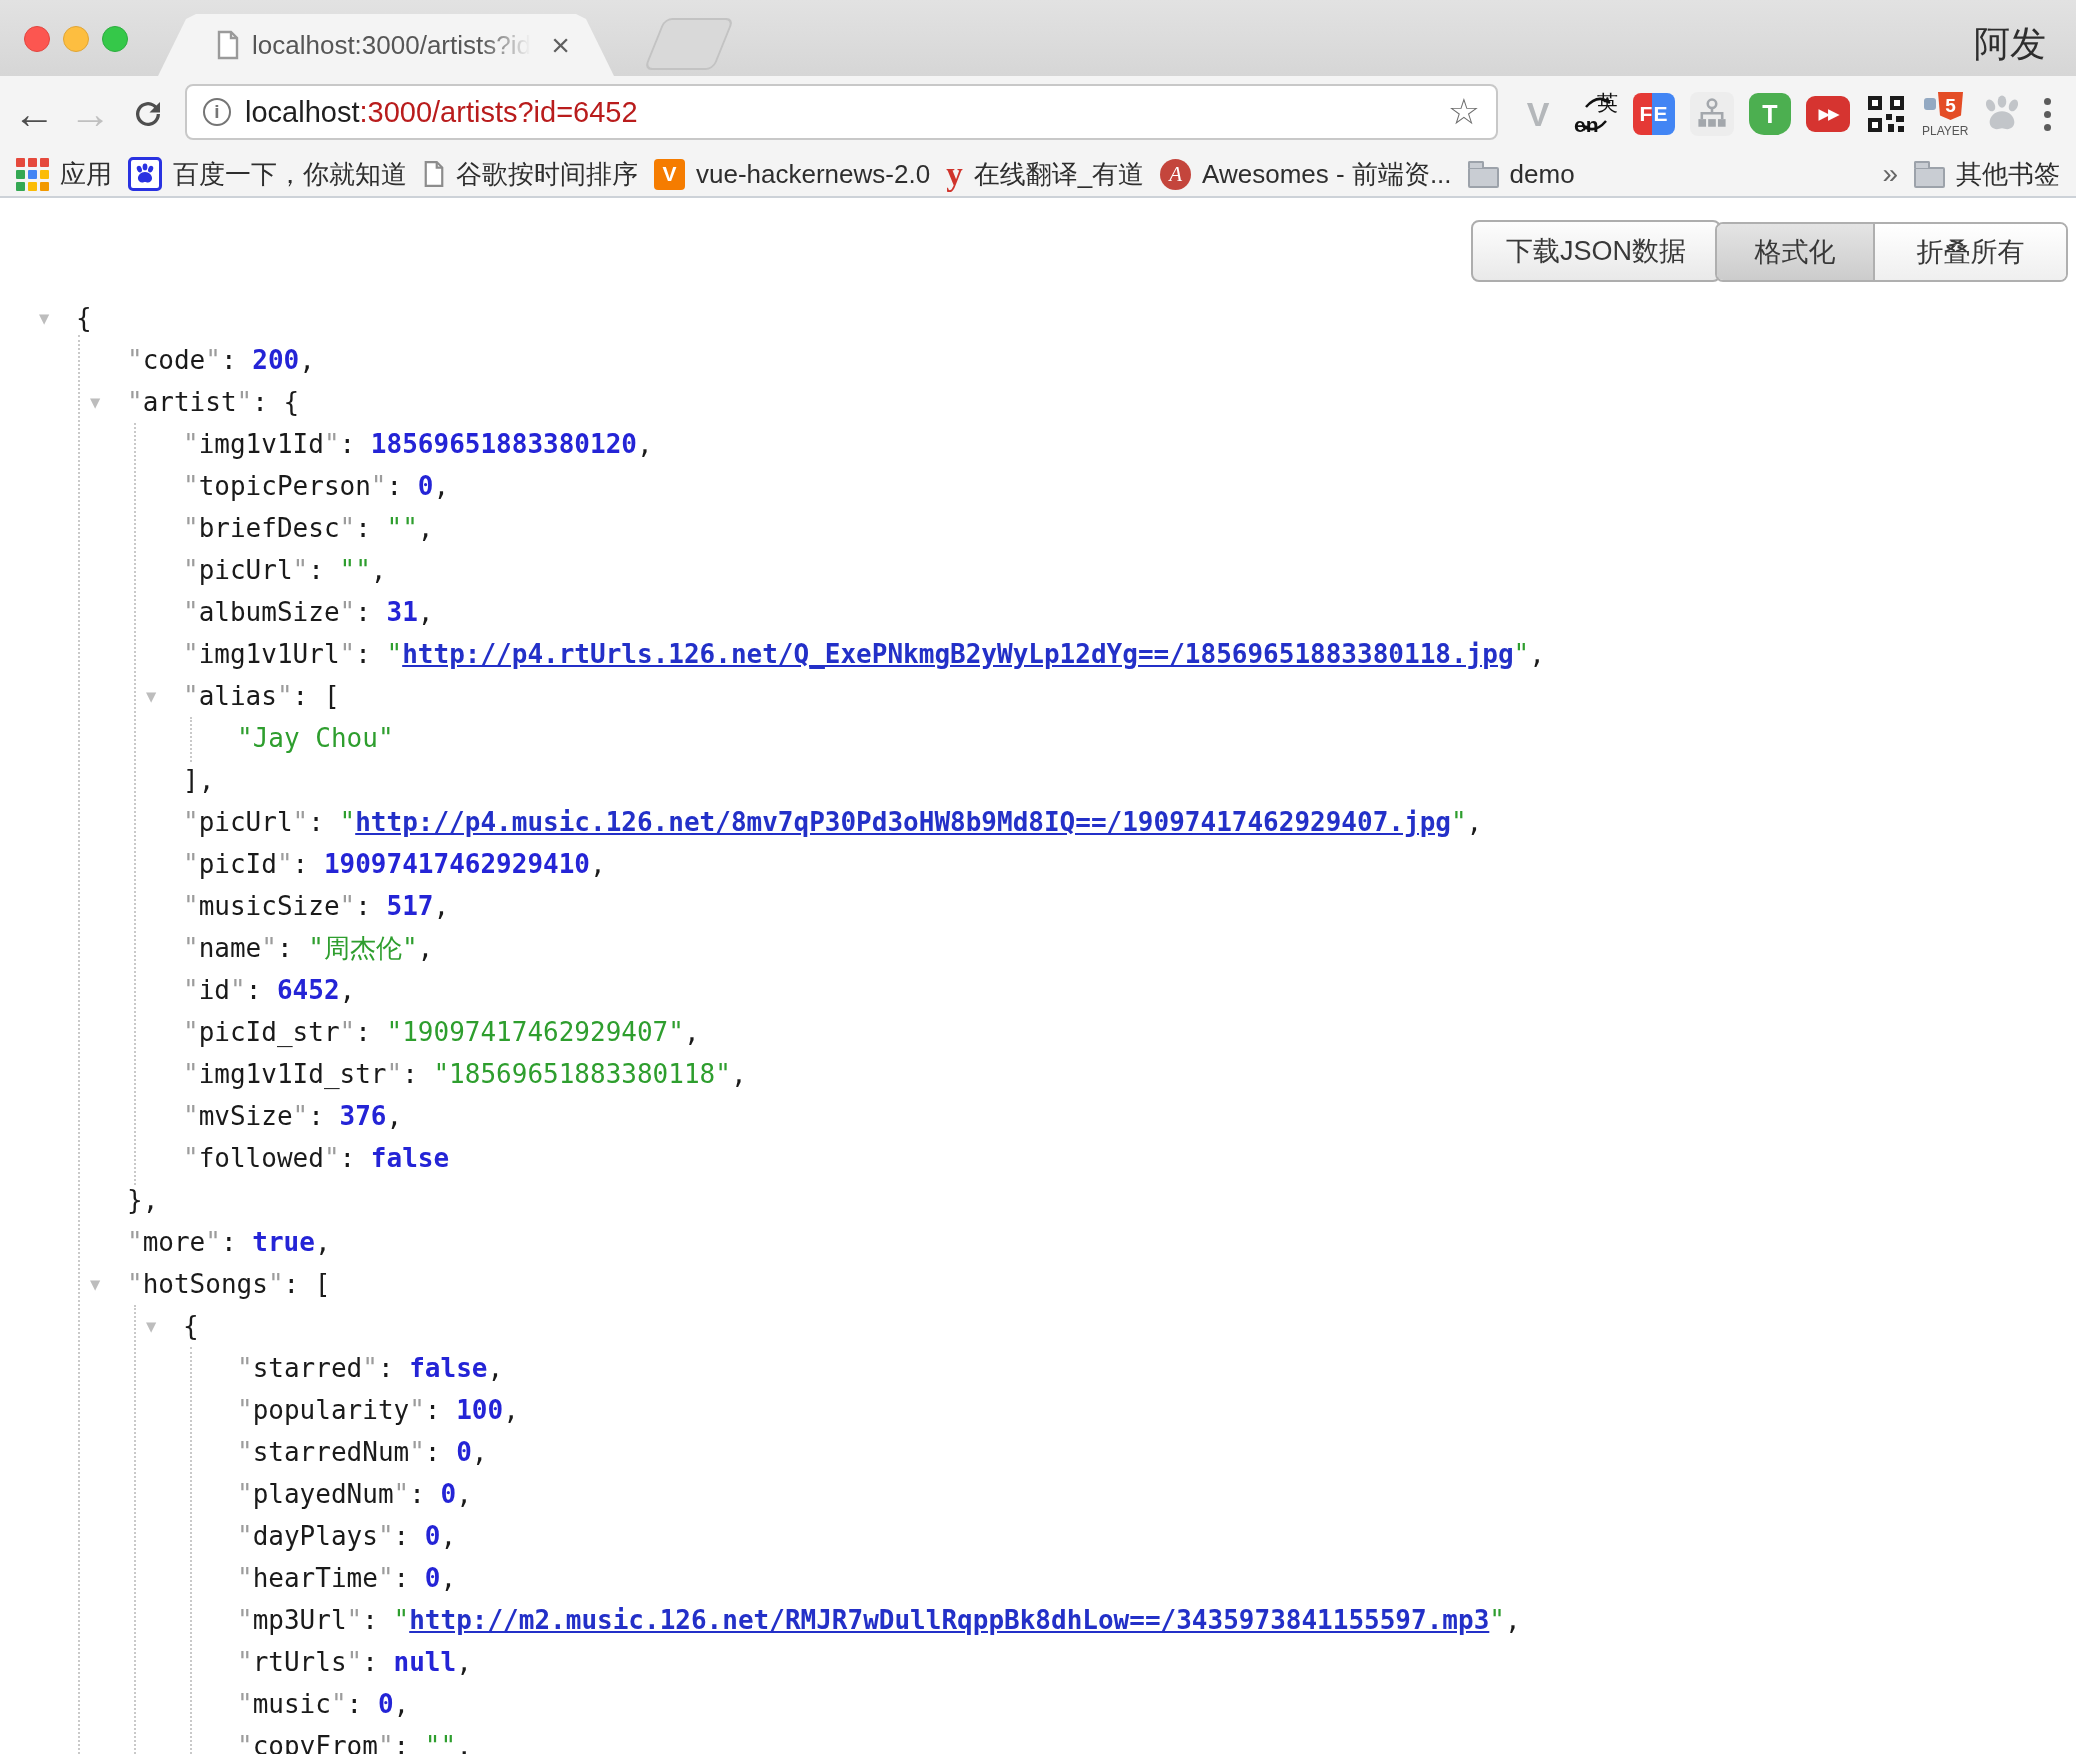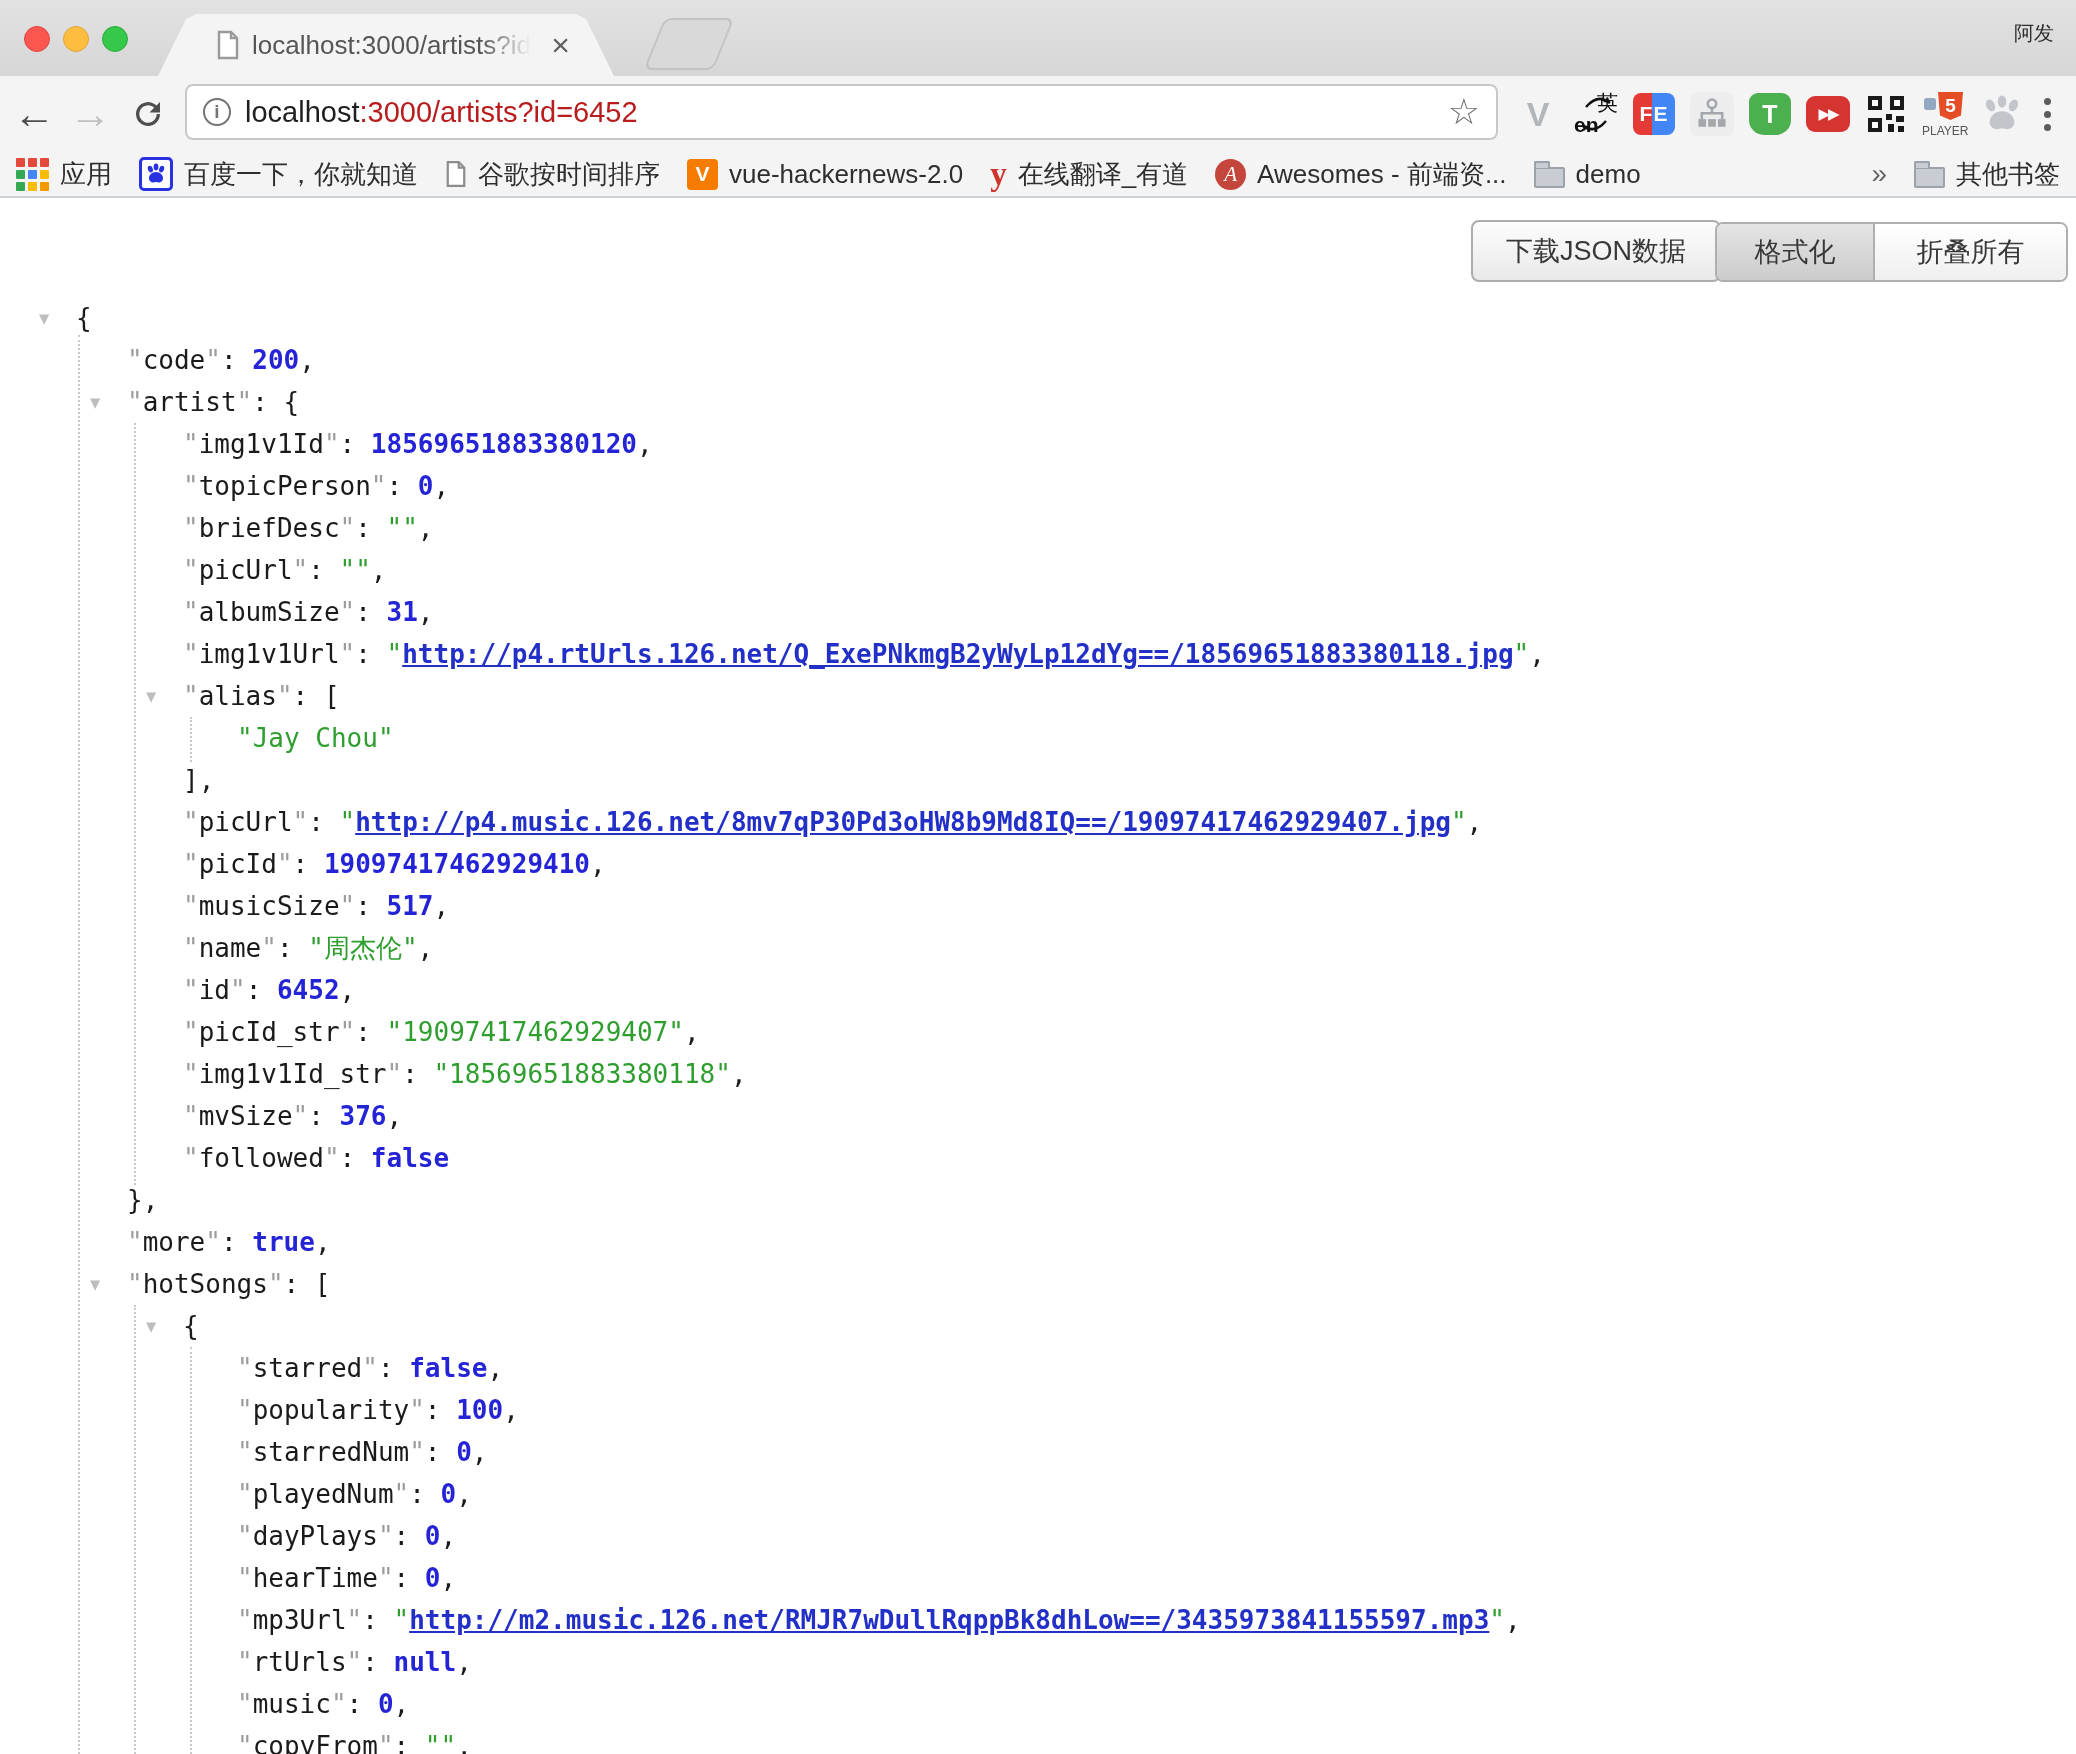--- a/index.html
+++ b/index.html
@@ -15,21 +15,21 @@
   .tl.green{left:102px;background:#35C849;border:1px solid #2BAD3E;}
   .tab{position:absolute;left:158px;top:14px;width:456px;height:62px;background:#F4F4F4;
        clip-path:polygon(0 100%,28px 5px,38px 0,calc(100% - 38px) 0,calc(100% - 28px) 5px,100% 100%);
        display:flex;align-items:center;padding:0 44px 0 58px;box-sizing:border-box;}
   .tab-title{flex:1;margin:0 12px;font-size:26px;color:#565656;white-space:nowrap;overflow:hidden;
        -webkit-mask-image:linear-gradient(90deg,#000 80%,transparent 97%);
        mask-image:linear-gradient(90deg,#000 80%,transparent 97%);}
   .tab-close{font-size:32px;color:#5F5F5F;line-height:1;}
   .newtab{position:absolute;left:654px;top:18px;width:70px;height:52px;background:#D9D9D9;
           border:2px solid #C3C3C3;border-radius:8px;transform:skewX(-22deg);box-sizing:border-box;}
-  .profile{position:absolute;right:22px;top:20px;font-size:20px;color:#2E2E2E;}
+  .profile{position:absolute;right:30px;top:20px;font-size:36px;color:#2E2E2E;}
 
   
   .toolbar{position:absolute;top:76px;left:0;width:100%;height:76px;background:#F4F4F4;}
   .navbtn{position:absolute;top:0;height:76px;display:flex;align-items:center;justify-content:center;
           width:48px;font-size:42px;}
   .back{left:10px;color:#4E4E4E;}
   .fwd{left:66px;color:#C0C0C0;}
   .reload{left:124px;}
   .omnibox{position:absolute;left:185px;top:84px;width:1313px;height:56px;background:#fff;
            border:2px solid #C8C8C8;border-radius:8px;box-sizing:border-box;
@@ -61,21 +61,21 @@
        clip-path:polygon(0 0,100% 0,92% 84%,50% 100%,8% 84%);}
   .h5p .pmark{position:absolute;top:8px;left:2px;width:12px;height:12px;background:#93A9C2;border-radius:3px;}
   .h5p .plbl{position:absolute;bottom:0;left:0;right:0;text-align:center;font-size:12px;color:#555;}
   .menudots{position:absolute;right:12px;top:76px;height:76px;width:34px;display:flex;flex-direction:column;
             align-items:center;justify-content:center;gap:6px;}
   .menudots i{width:7px;height:7px;border-radius:50%;background:#5C5C5C;}
 
   
   .bmbar{position:absolute;top:152px;left:0;width:100%;height:46px;background:#F4F4F4;
          border-bottom:2px solid #CDD2D8;box-sizing:border-box;display:flex;align-items:center;
-         padding:0 16px;gap:27px;font-size:26px;color:#2E2E2E;}
+         padding:0 16px;gap:16px;font-size:26px;color:#2E2E2E;}
   .bm{display:flex;align-items:center;gap:11px;white-space:nowrap;}
   .appsgrid{display:grid;grid-template-columns:repeat(3,9px);grid-template-rows:repeat(3,9px);gap:3px;}
   .appsgrid i{border-radius:1px;}
   .baidu{width:34px;height:34px;background:#fff;border:3px solid #2932E1;border-radius:5px;
          box-sizing:border-box;display:flex;align-items:center;justify-content:center;}
   .vuebm{width:31px;height:31px;background:#F57C00;border-radius:4px;color:#fff;font-weight:bold;
          font-size:21px;display:flex;align-items:center;justify-content:center;}
   .ydao{font-size:33px;font-weight:900;color:#D0342C;font-family:"Liberation Serif",serif;line-height:1;}
   .awes{width:31px;height:31px;background:#C4453C;border-radius:50%;color:#fff;font-size:21px;
         font-style:italic;font-family:"Liberation Serif",serif;display:flex;align-items:center;justify-content:center;}

